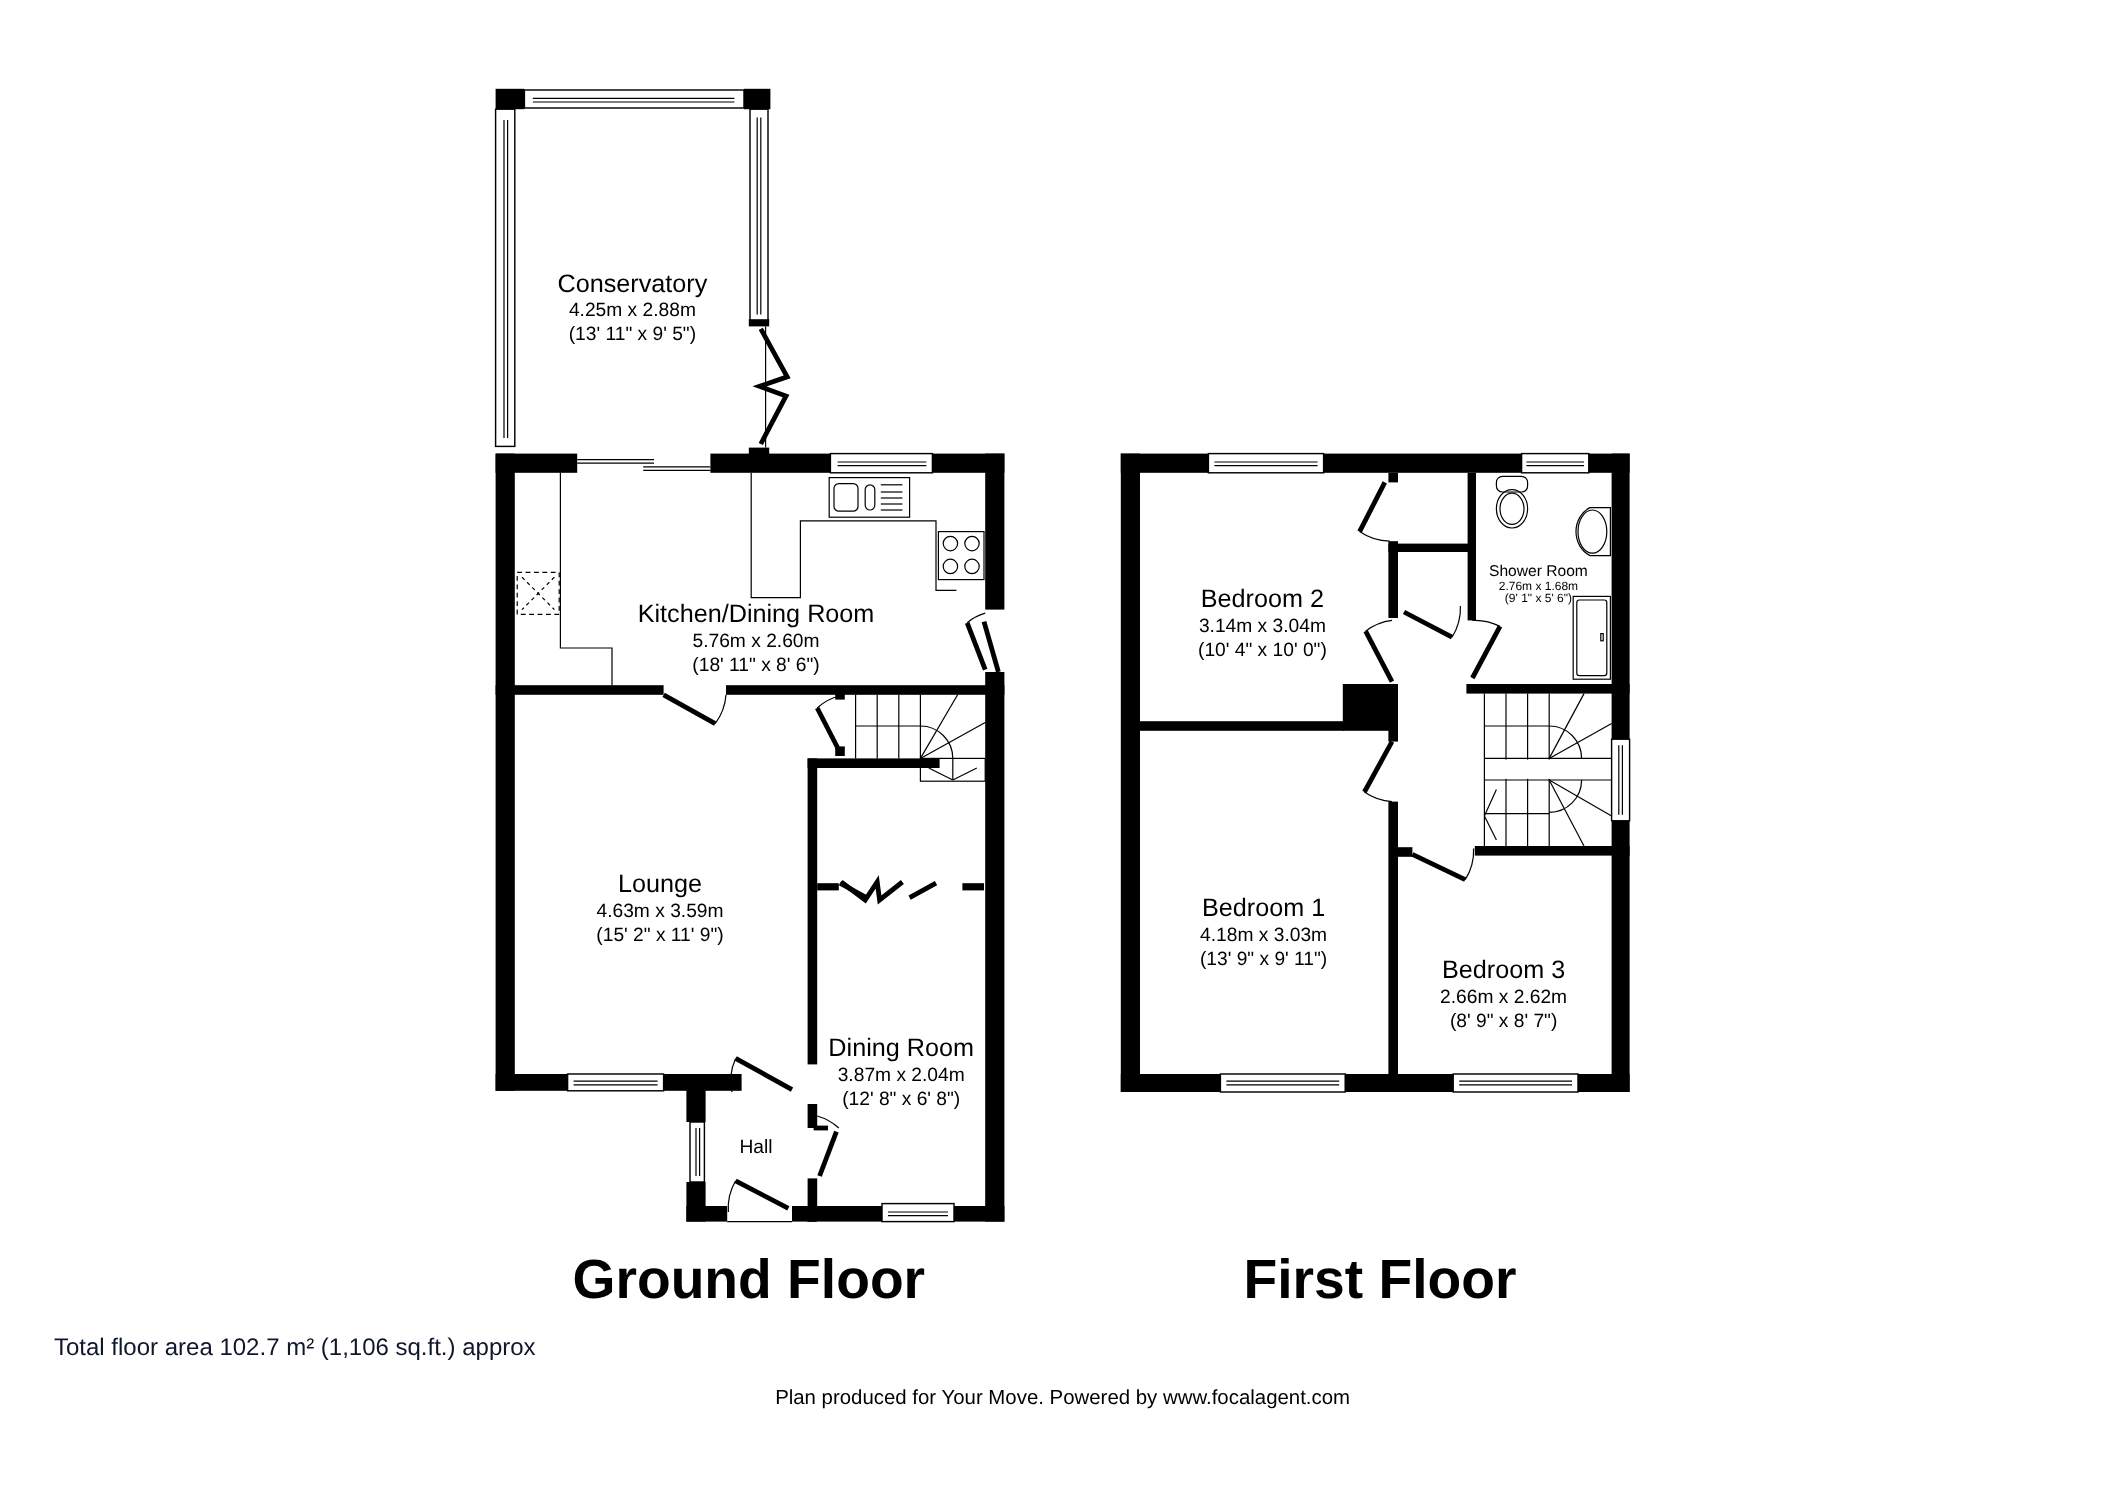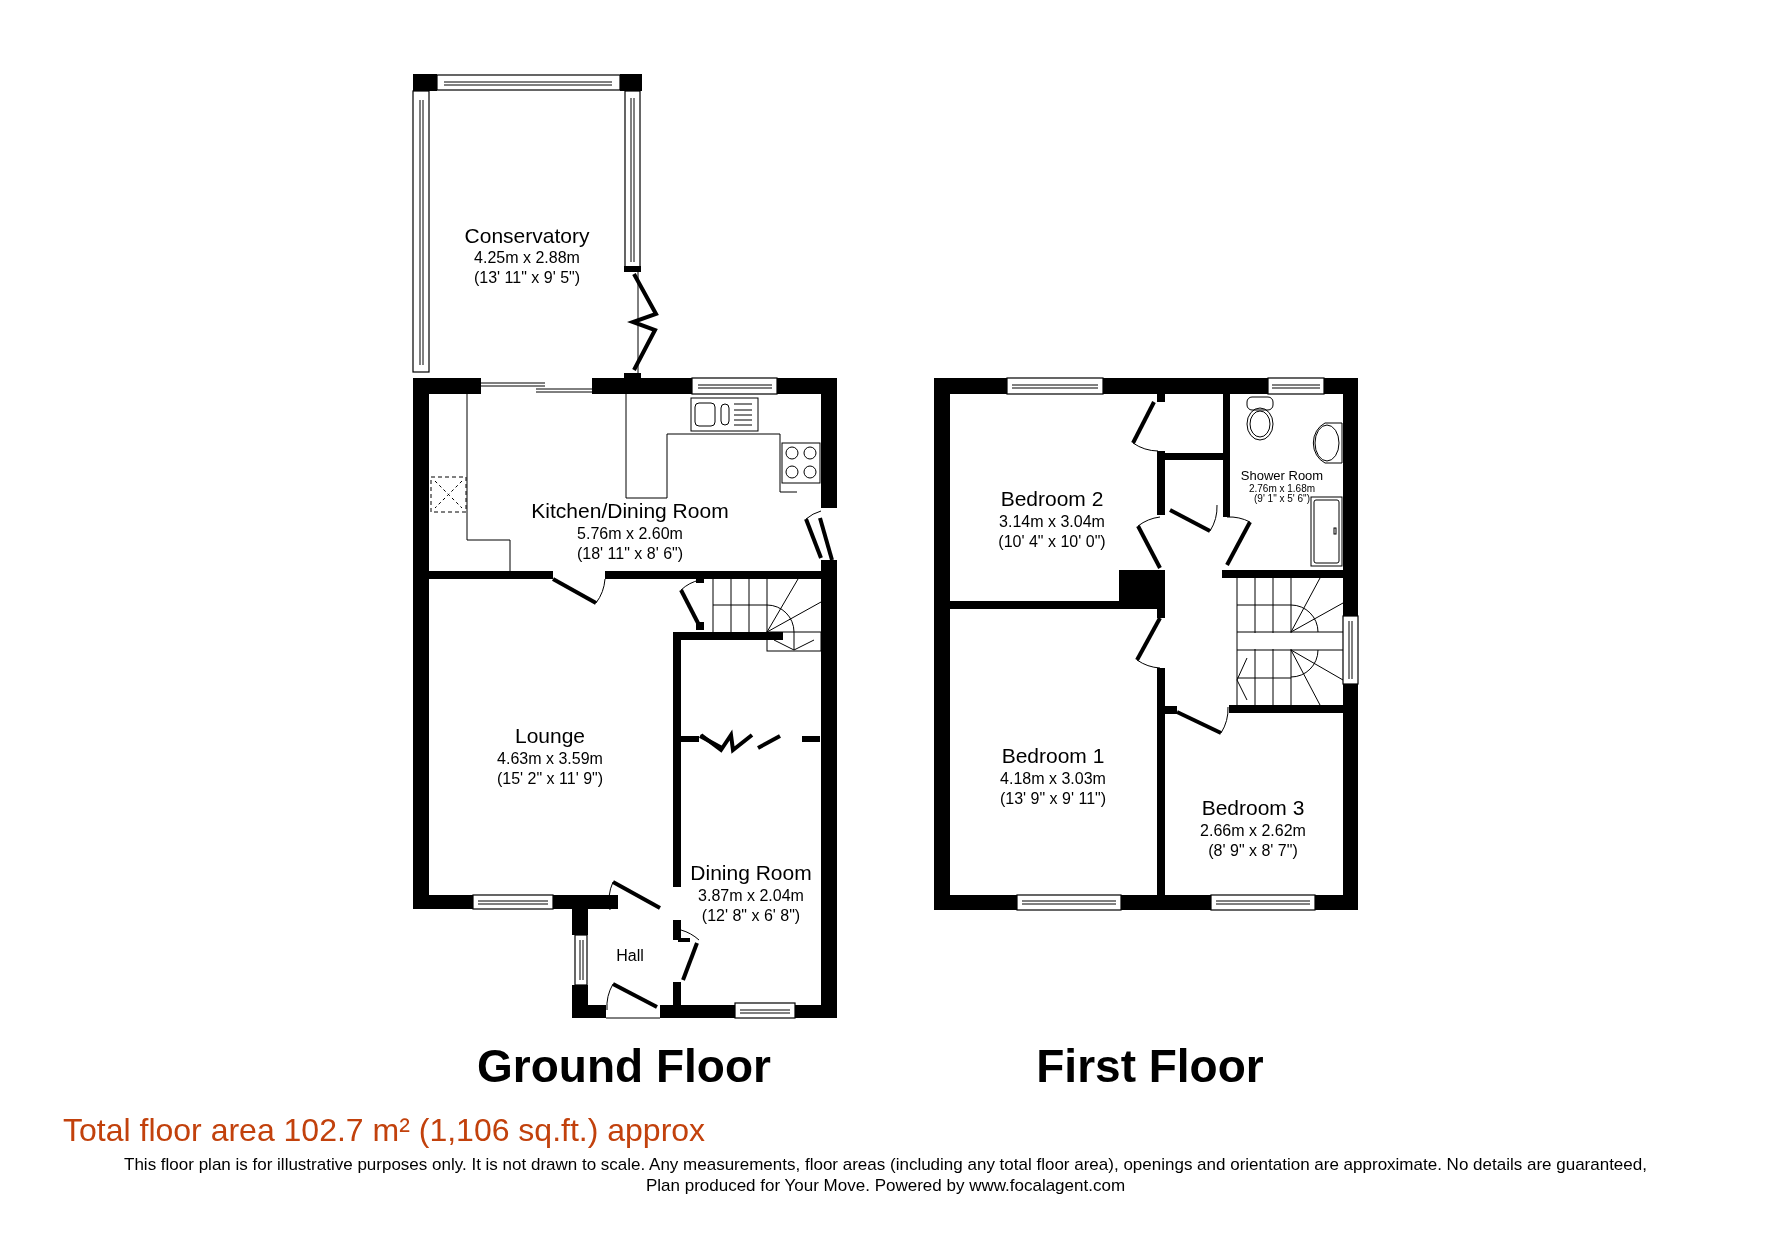--- a/index.html
+++ b/index.html
@@ -8,21 +8,21 @@
   .wall { fill:#000; }
   .thin { fill:none; stroke:#000; stroke-width:1; }
   .door { fill:none; stroke:#000; stroke-width:4; }
   .arc { fill:none; stroke:#000; stroke-width:1; }
   .win { fill:#fff; stroke:#000; stroke-width:1.2; }
   .room-name { font-family:"Liberation Sans", sans-serif; font-size:21px; fill:#000; text-anchor:middle; }
   .room-dim { font-family:"Liberation Sans", sans-serif; font-size:16px; fill:#000; text-anchor:middle; }
   .room-name-sm { font-family:"Liberation Sans", sans-serif; font-size:13px; fill:#000; text-anchor:middle; }
   .room-dim-sm { font-family:"Liberation Sans", sans-serif; font-size:10px; fill:#000; text-anchor:middle; }
   .floor-title { font-family:"Liberation Sans", sans-serif; font-size:46px; font-weight:bold; fill:#000; text-anchor:middle; }
-  .total { position:absolute; left:63px; top:1112px; font-size:32px; color:#c2410c; white-space:nowrap; }
+  .total { position:absolute; left:45px; top:1112px; font-size:20px; color:#0f172a; white-space:nowrap; }
   .disclaimer { position:absolute; left:0; top:1154px; width:1771px; text-align:center; font-size:17px; line-height:21px; color:#000; }
   .disclaimer div { white-space:nowrap; }
 </style>
 </head>
 <body>
 
 <svg width="1771" height="1240" viewBox="0 0 1771 1240">
 
   <g>
 
@@ -288,15 +288,14 @@
     <text class="room-name" x="1253" y="815">Bedroom 3</text>
     <text class="room-dim" x="1253" y="836">2.66m x 2.62m</text>
     <text class="room-dim" x="1253" y="856">(8' 9" x 8' 7")</text>
 
     <text class="floor-title" x="1150" y="1082">First Floor</text>
   </g>
 </svg>
 
 <div class="total">Total floor area 102.7 m² (1,106 sq.ft.) approx</div>
 <div class="disclaimer">
-  <div>This floor plan is for illustrative purposes only. It is not drawn to scale. Any measurements, floor areas (including any total floor area), openings and orientation are approximate. No details are guaranteed,</div>
   <div>Plan produced for Your Move. Powered by www.focalagent.com</div>
 </div>
 
 </body></html>

